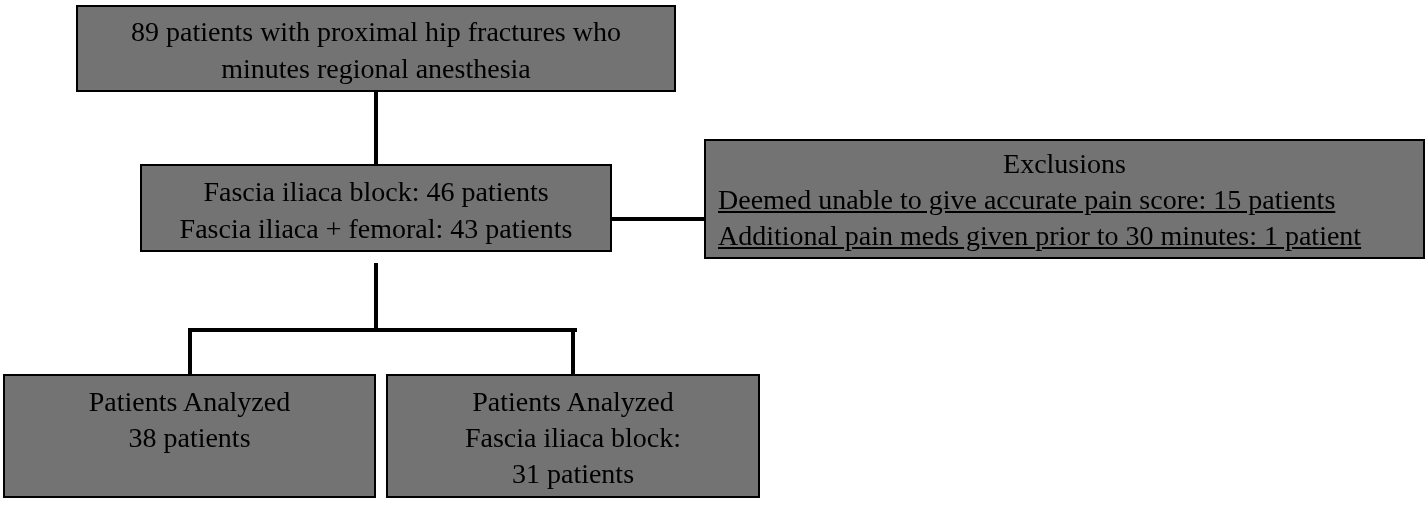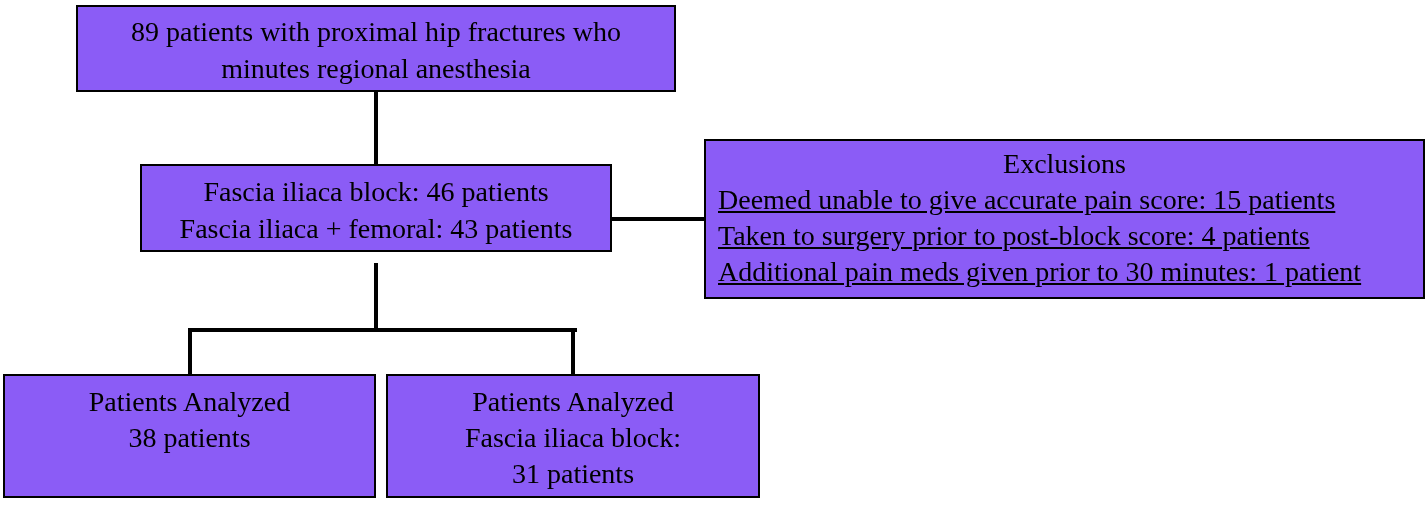--- a/index.html
+++ b/index.html
@@ -13,21 +13,21 @@
     height: 509px;
     background: #ffffff;
     font-family: "Liberation Serif", "DejaVu Serif", serif;
     color: #000000;
     overflow: hidden;
   }
   .box {
     position: absolute;
     box-sizing: border-box;
     border: 2px solid #000000;
-    background: #8b5cf6;
+    background: #737373;
     font-size: 28px;
     line-height: 36px;
     text-align: center;
   }
   .box .tline {
     white-space: nowrap;
   }
   .connector {
     position: absolute;
     background: #000000;
@@ -35,21 +35,21 @@
   
   .box-enrollment {
     left: 76px; top: 5px; width: 600px; height: 87px;
     padding-top: 6px; line-height: 37px;
   }
   .box-allocation {
     left: 140px; top: 164px; width: 472px; height: 88px;
     padding-top: 7px; line-height: 37px;
   }
   .box-exclusions {
-    left: 704px; top: 139px; width: 721px; height: 160px;
+    left: 704px; top: 139px; width: 721px; height: 120px;
     padding-top: 5px;
     text-align: left;
   }
   .box-exclusions .excl-title {
     text-align: center;
     white-space: nowrap;
   }
   .box-exclusions .tline {
     padding-left: 12px;
     text-decoration: underline;
@@ -85,21 +85,20 @@
   <div class="box box-allocation">
     <div class="tline">Fascia iliaca block: 46 patients</div>
     <div class="tline">Fascia iliaca + femoral: 43 patients</div>
   </div>
 
   <div class="connector conn-alloc-excl"></div>
 
   <div class="box box-exclusions">
     <div class="excl-title">Exclusions</div>
     <div class="tline">Deemed unable to give accurate pain score: 15 patients</div>
-    <div class="tline">Taken to surgery prior to post-block score: 4 patients</div>
     <div class="tline">Additional pain meds given prior to 30 minutes: 1 patient</div>
   </div>
 
   <div class="connector conn-alloc-split"></div>
   <div class="connector conn-split-h"></div>
   <div class="connector conn-split-left"></div>
   <div class="connector conn-split-right"></div>
 
   <div class="box box-analyzed-left">
     <div class="tline">Patients Analyzed</div>

